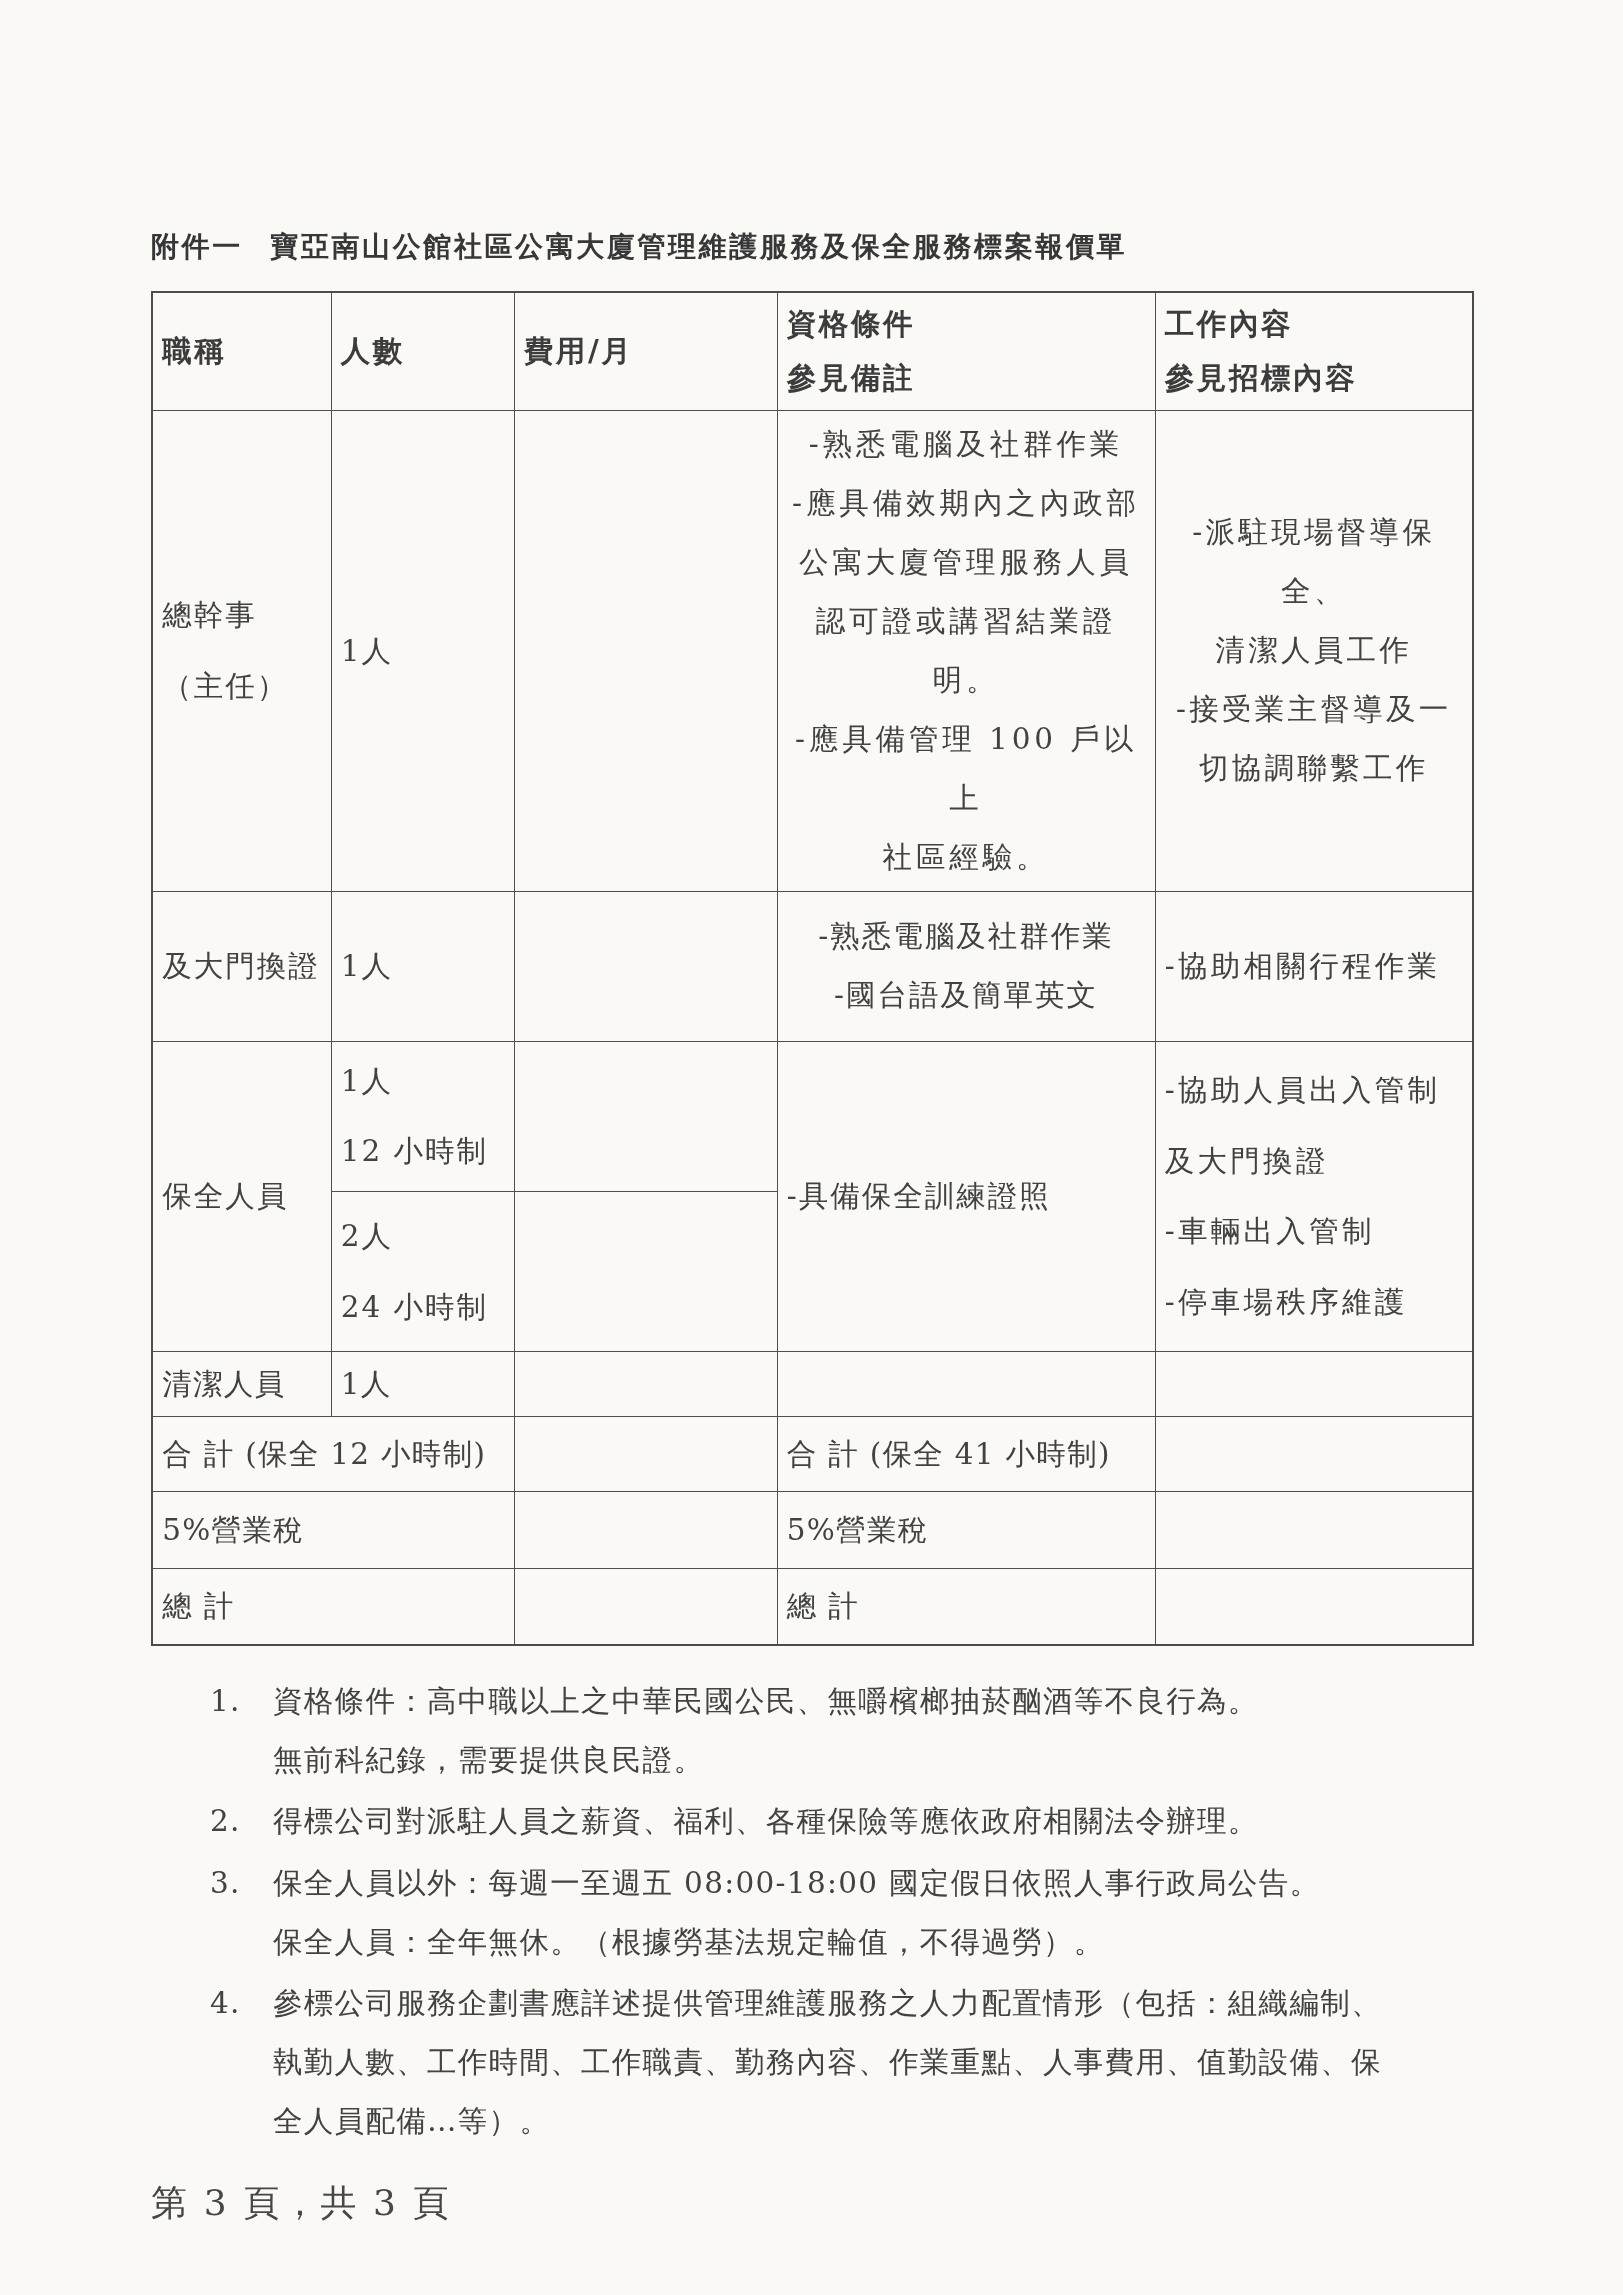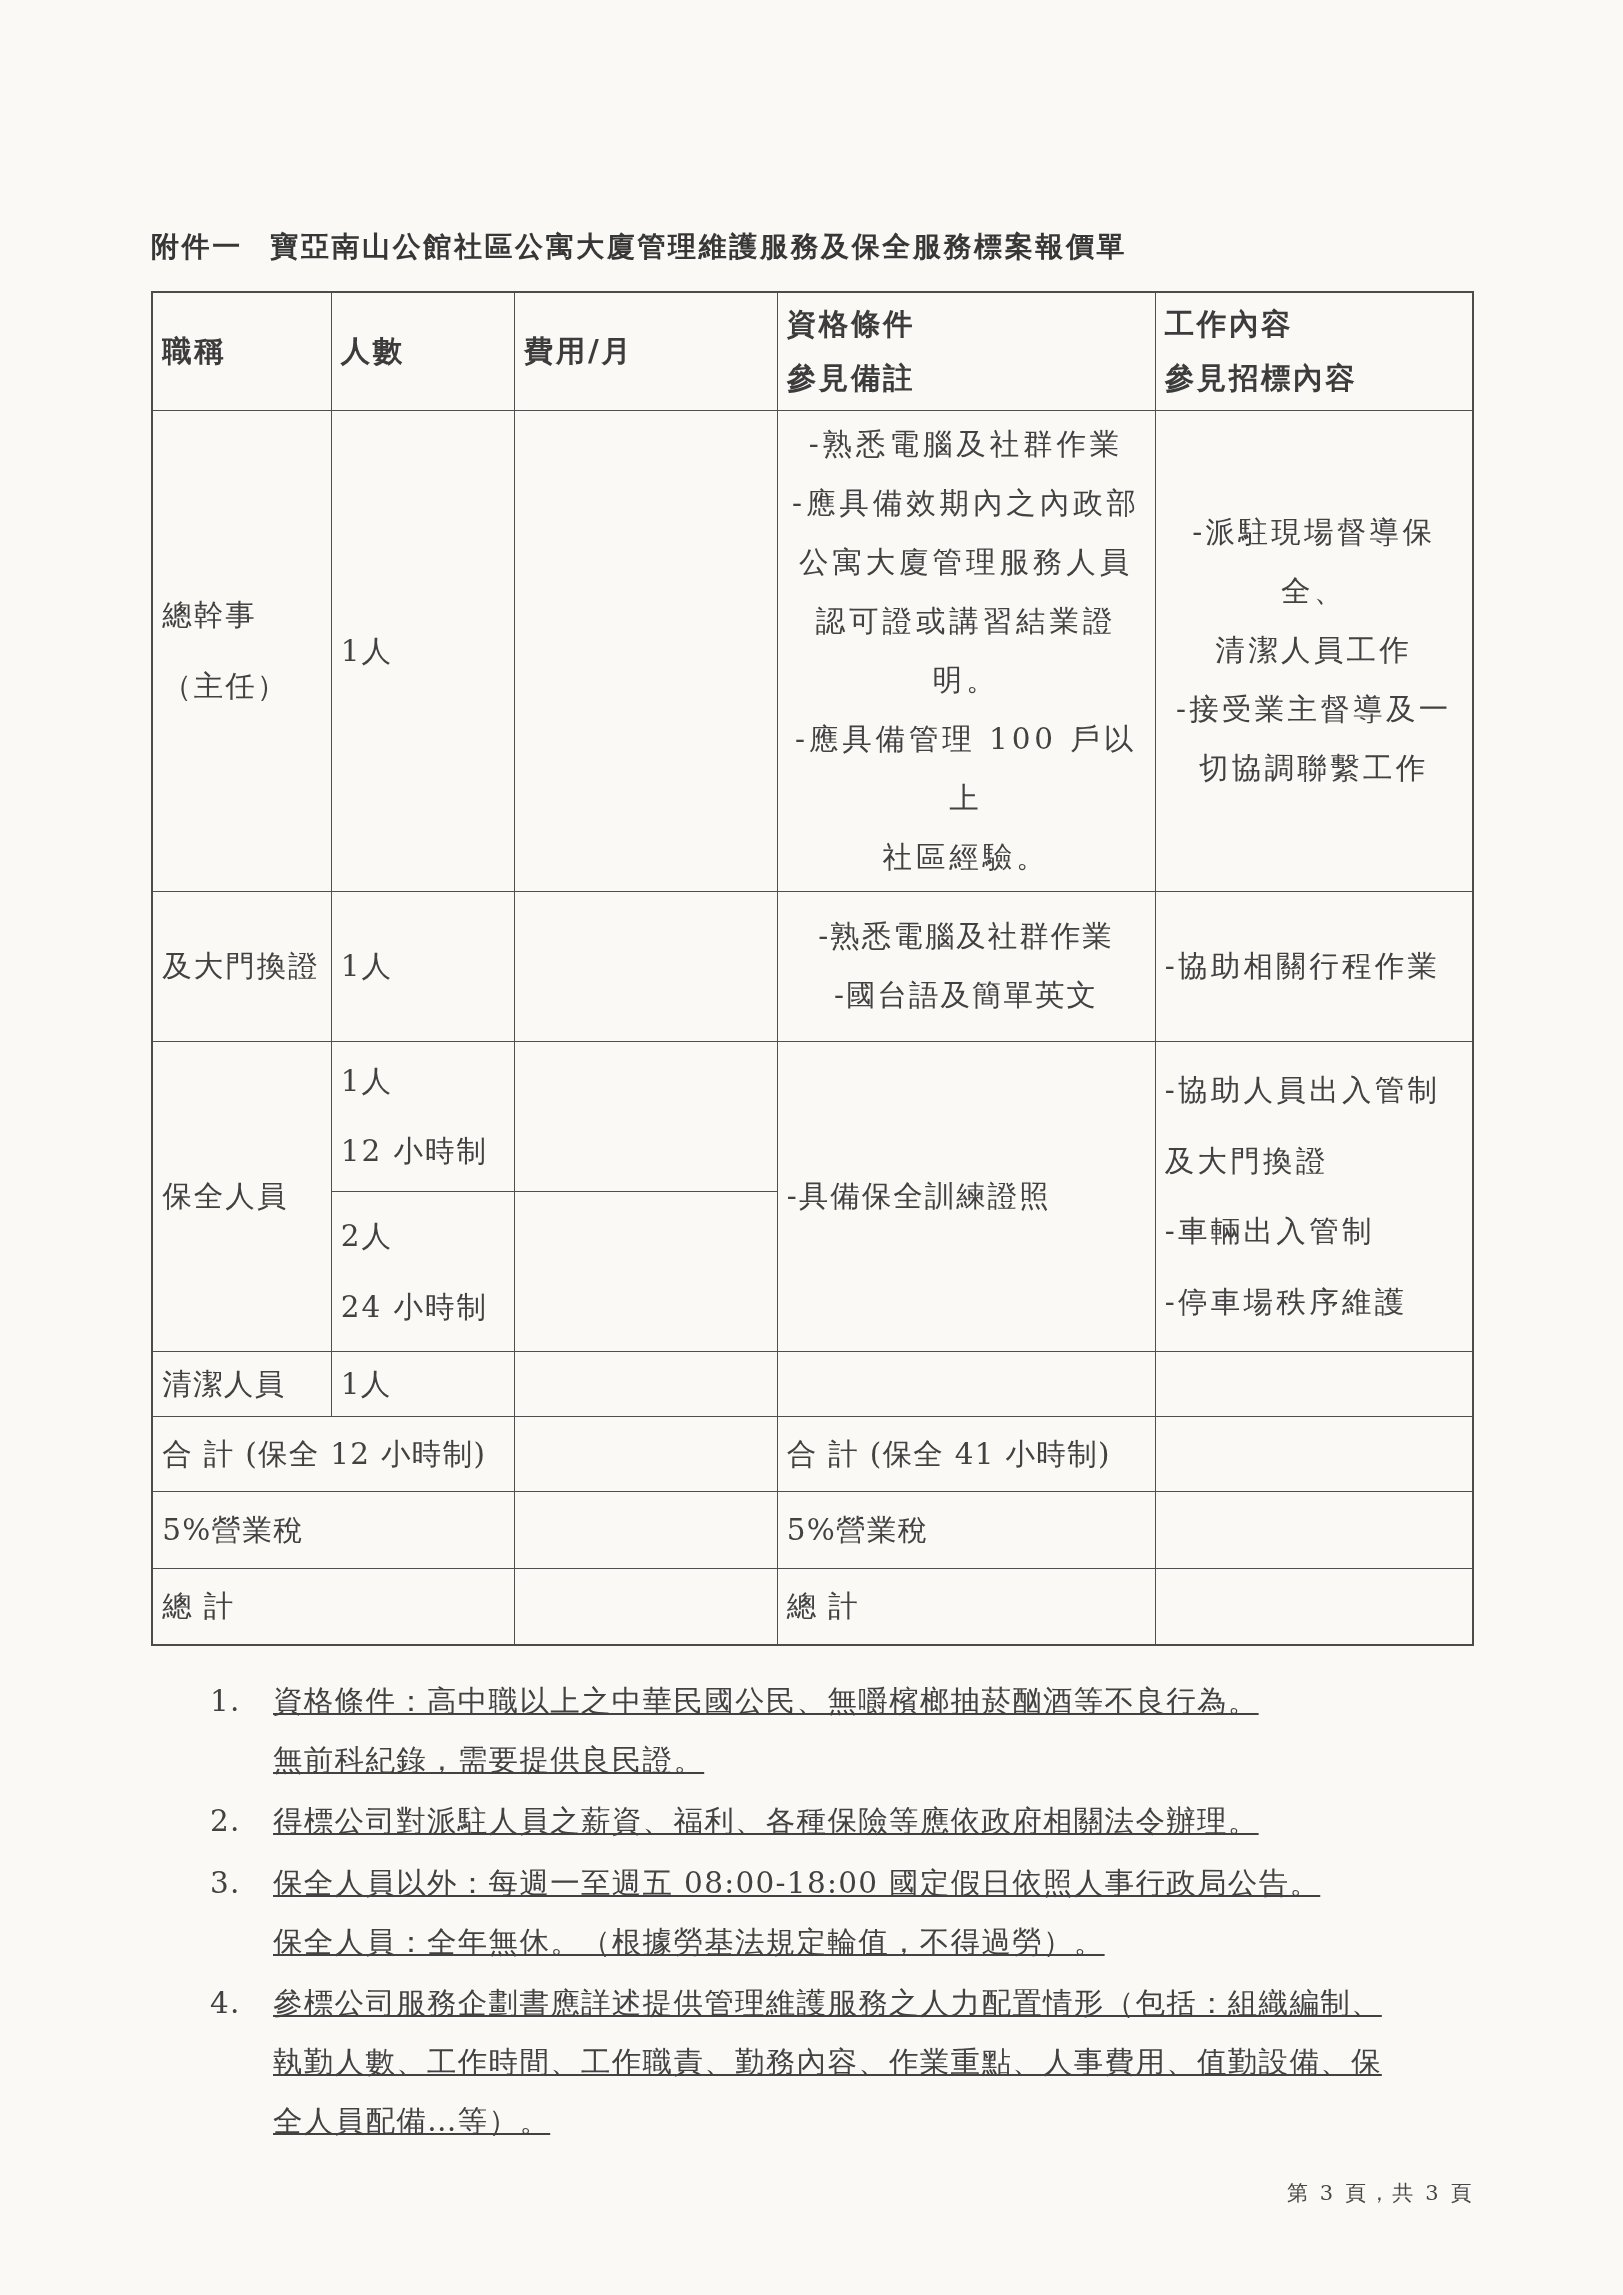--- a/index.html
+++ b/index.html
@@ -56,26 +56,26 @@
   td.lh-n{line-height:2.0;text-align:center;}
   td.lh-loose{line-height:2.4;}
   td.ls-wide{letter-spacing:3.9px;}
   td.ls-med{letter-spacing:3.3px;}
   td.sum{letter-spacing:1.3px;line-height:1.7;}
 
   .notes{margin-top:26px;font-size:29.5px;letter-spacing:1.3px;color:#424242;}
   .notes-label{line-height:2.0;}
   .note-item{display:flex;padding-left:59px;margin-top:2.6px;}
   .note-num{flex:none;width:63px;line-height:2.0;}
-  .note-text{flex:1;line-height:2.0;white-space:pre-line;text-decoration:underline;}
+  .note-text{flex:1;line-height:2.0;white-space:pre-line;}
 
   .page-footer{
     margin-top:27.5px;
-    text-align:right;
-    font-size:21px;
+    text-align:left;
+    font-size:36px;
     letter-spacing:2.6px;
     color:#474747;
   }
 </style>
 </head>
 <body>
 
 <div class="page">
 
   <h1 class="doc-title"><span class="att">附件一</span><span>寶亞南山公館社區公寓大廈管理維護服務及保全服務標案報價單</span></h1>

